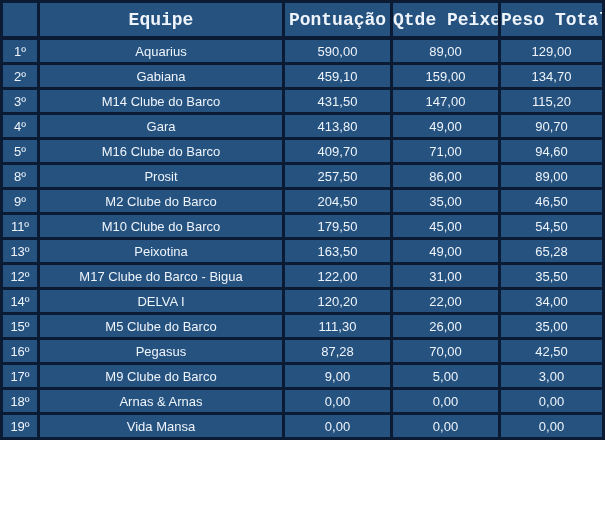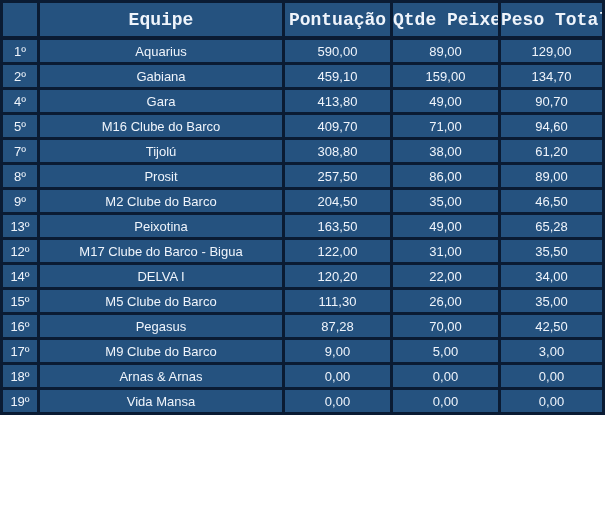--- a/index.html
+++ b/index.html
@@ -72,53 +72,60 @@
     <td>129,00</td>
   </tr>
       <tr>
     <td>2º</td>
     <td>Gabiana</td>
     <td>459,10</td>
     <td>159,00</td>
     <td>134,70</td>
   </tr>
       <tr>
+    <td>3º</td>
+    <td>M14 Clube do Barco</td>
+    <td>431,50</td>
+    <td>147,00</td>
+    <td>115,20</td>
+  </tr>
+      <tr>
     <td>4º</td>
     <td>Gara</td>
     <td>413,80</td>
     <td>49,00</td>
     <td>90,70</td>
   </tr>
       <tr>
     <td>5º</td>
     <td>M16 Clube do Barco</td>
     <td>409,70</td>
     <td>71,00</td>
     <td>94,60</td>
   </tr>
       <tr>
-    <td>7º</td>
-    <td>Tijolú</td>
-    <td>308,80</td>
-    <td>38,00</td>
-    <td>61,20</td>
-  </tr>
-      <tr>
     <td>8º</td>
     <td>Prosit</td>
     <td>257,50</td>
     <td>86,00</td>
     <td>89,00</td>
   </tr>
       <tr>
     <td>9º</td>
     <td>M2 Clube do Barco</td>
     <td>204,50</td>
     <td>35,00</td>
     <td>46,50</td>
+  </tr>
+      <tr>
+    <td>11º</td>
+    <td>M10 Clube do Barco</td>
+    <td>179,50</td>
+    <td>45,00</td>
+    <td>54,50</td>
   </tr>
       <tr>
     <td>13º</td>
     <td>Peixotina</td>
     <td>163,50</td>
     <td>49,00</td>
     <td>65,28</td>
   </tr>
       <tr>
     <td>12º</td>

